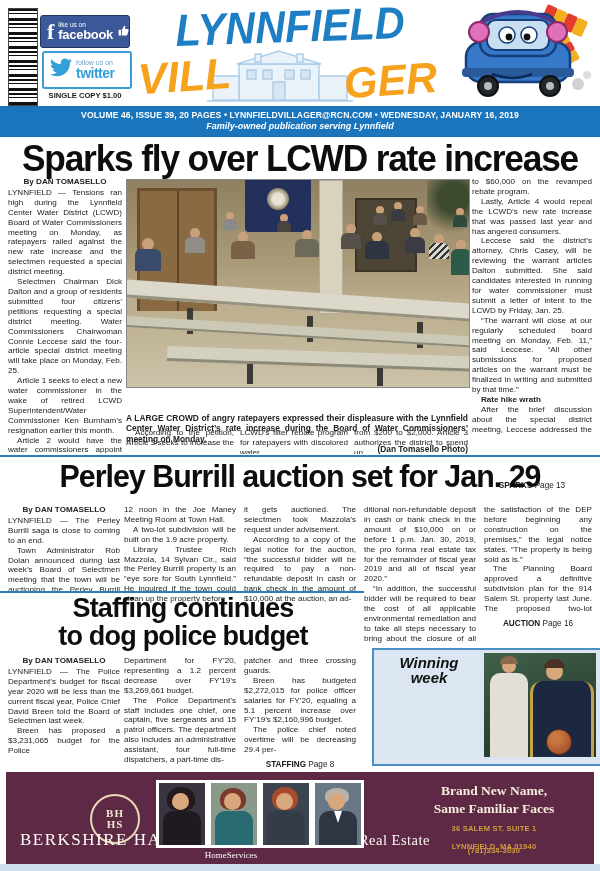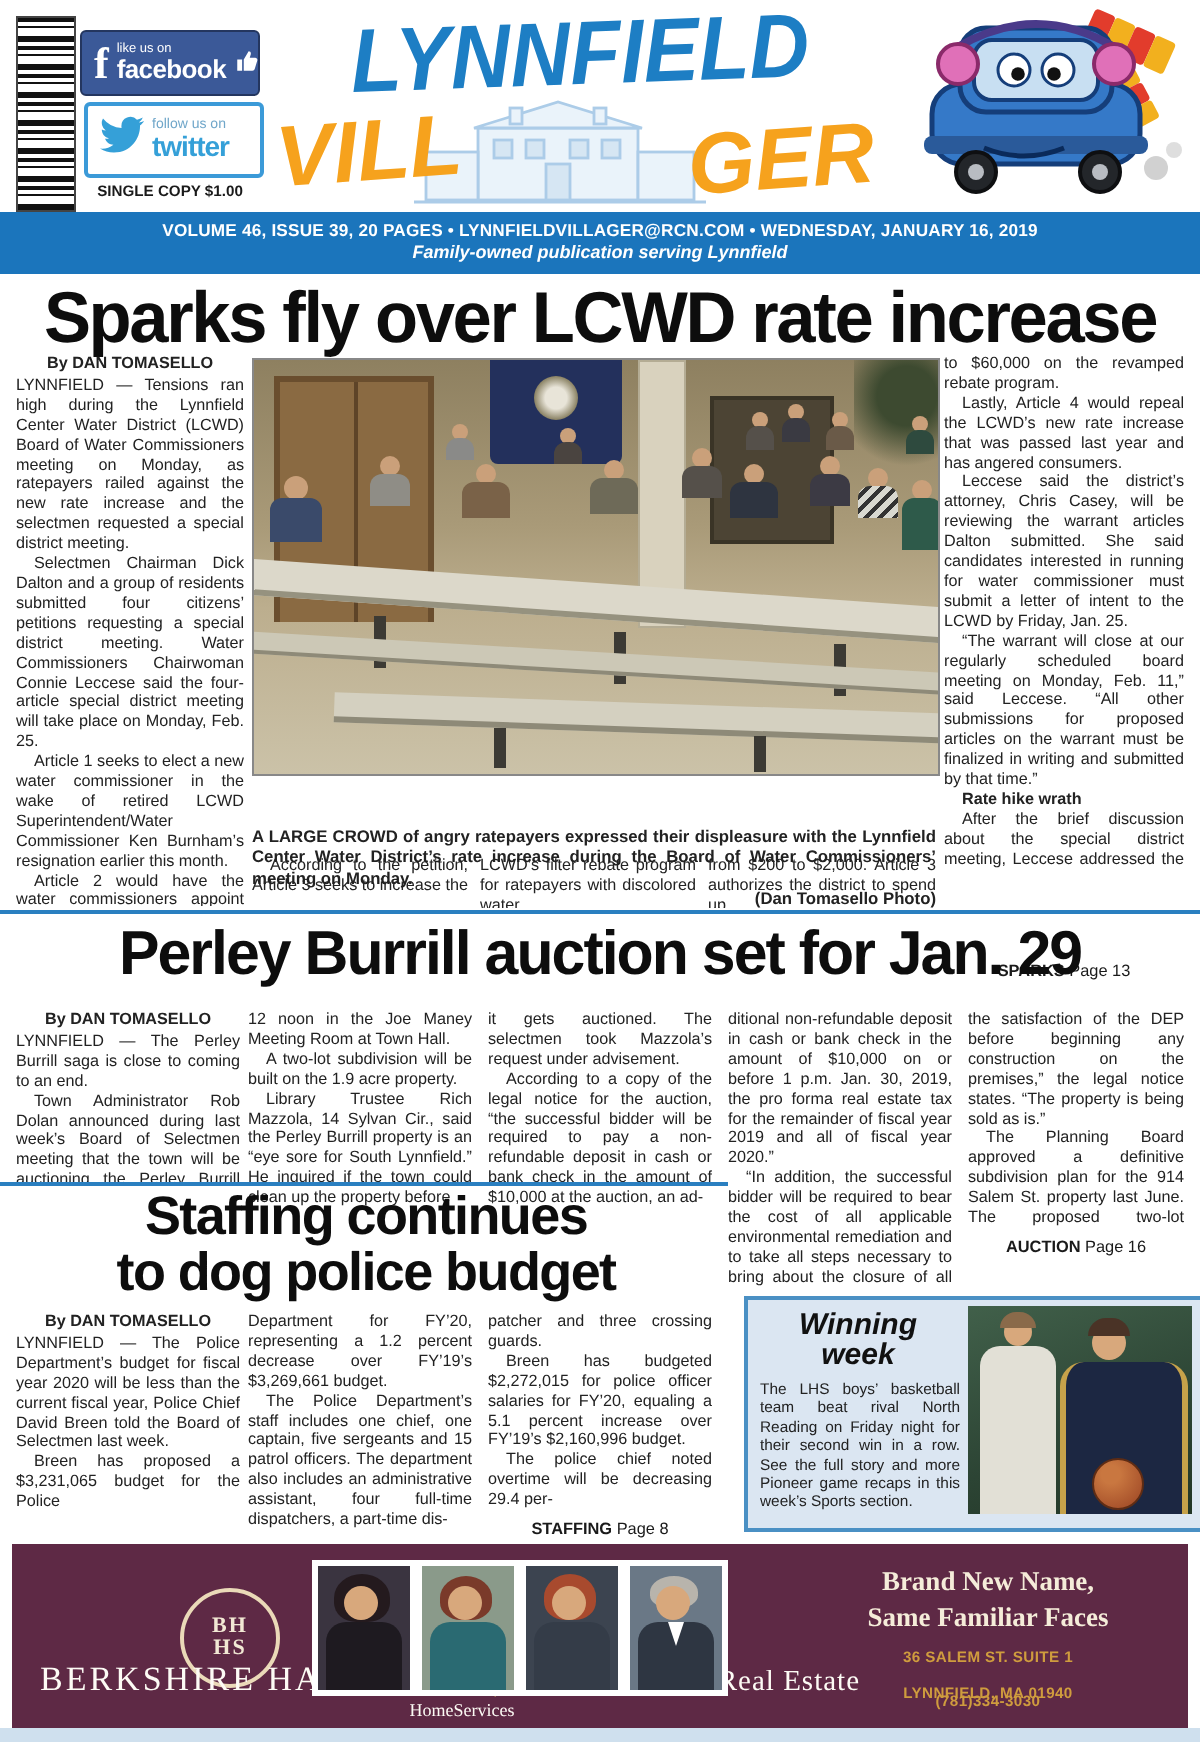--- a/index.html
+++ b/index.html
@@ -367,21 +367,20 @@
   </div>
   <div class="abs jump" style="left:244px;top:760px;width:112px;">
     <b>STAFFING</b><span> Page 8</span>
   </div>
 
   <div class="abs winbox">
     <div class="win-title">
       <div>Winning</div>
       <div>week</div>
     </div>
-    <div class="win-body">The LHS boys’ basketball team beat rival North Reading on Friday night for their second win in a row. See the full story and more Pioneer game recaps in this week’s Sports section.</div>
     <div class="bball">
       <div class="bb-h" style="left:18px;top:6px;width:14px;height:14px;"></div>
       <div style="position:absolute;left:16px;top:3px;width:18px;height:8px;border-radius:8px 8px 0 0;background:#8a6a4a;"></div>
       <div style="position:absolute;left:6px;top:20px;width:38px;height:84px;border-radius:10px 10px 0 0;background:#e2e0d6;"></div>
       <div class="bb-h" style="left:62px;top:10px;width:17px;height:17px;"></div>
       <div style="position:absolute;left:60px;top:6px;width:21px;height:9px;border-radius:9px 9px 0 0;background:#4a3326;"></div>
       <div style="position:absolute;left:46px;top:28px;width:58px;height:76px;border-radius:12px 12px 0 0;background:#1c2742;border-left:3px solid #c6a24a;border-right:3px solid #c6a24a;"></div>
       <div class="bb-ball"></div>
     </div>
   </div>

